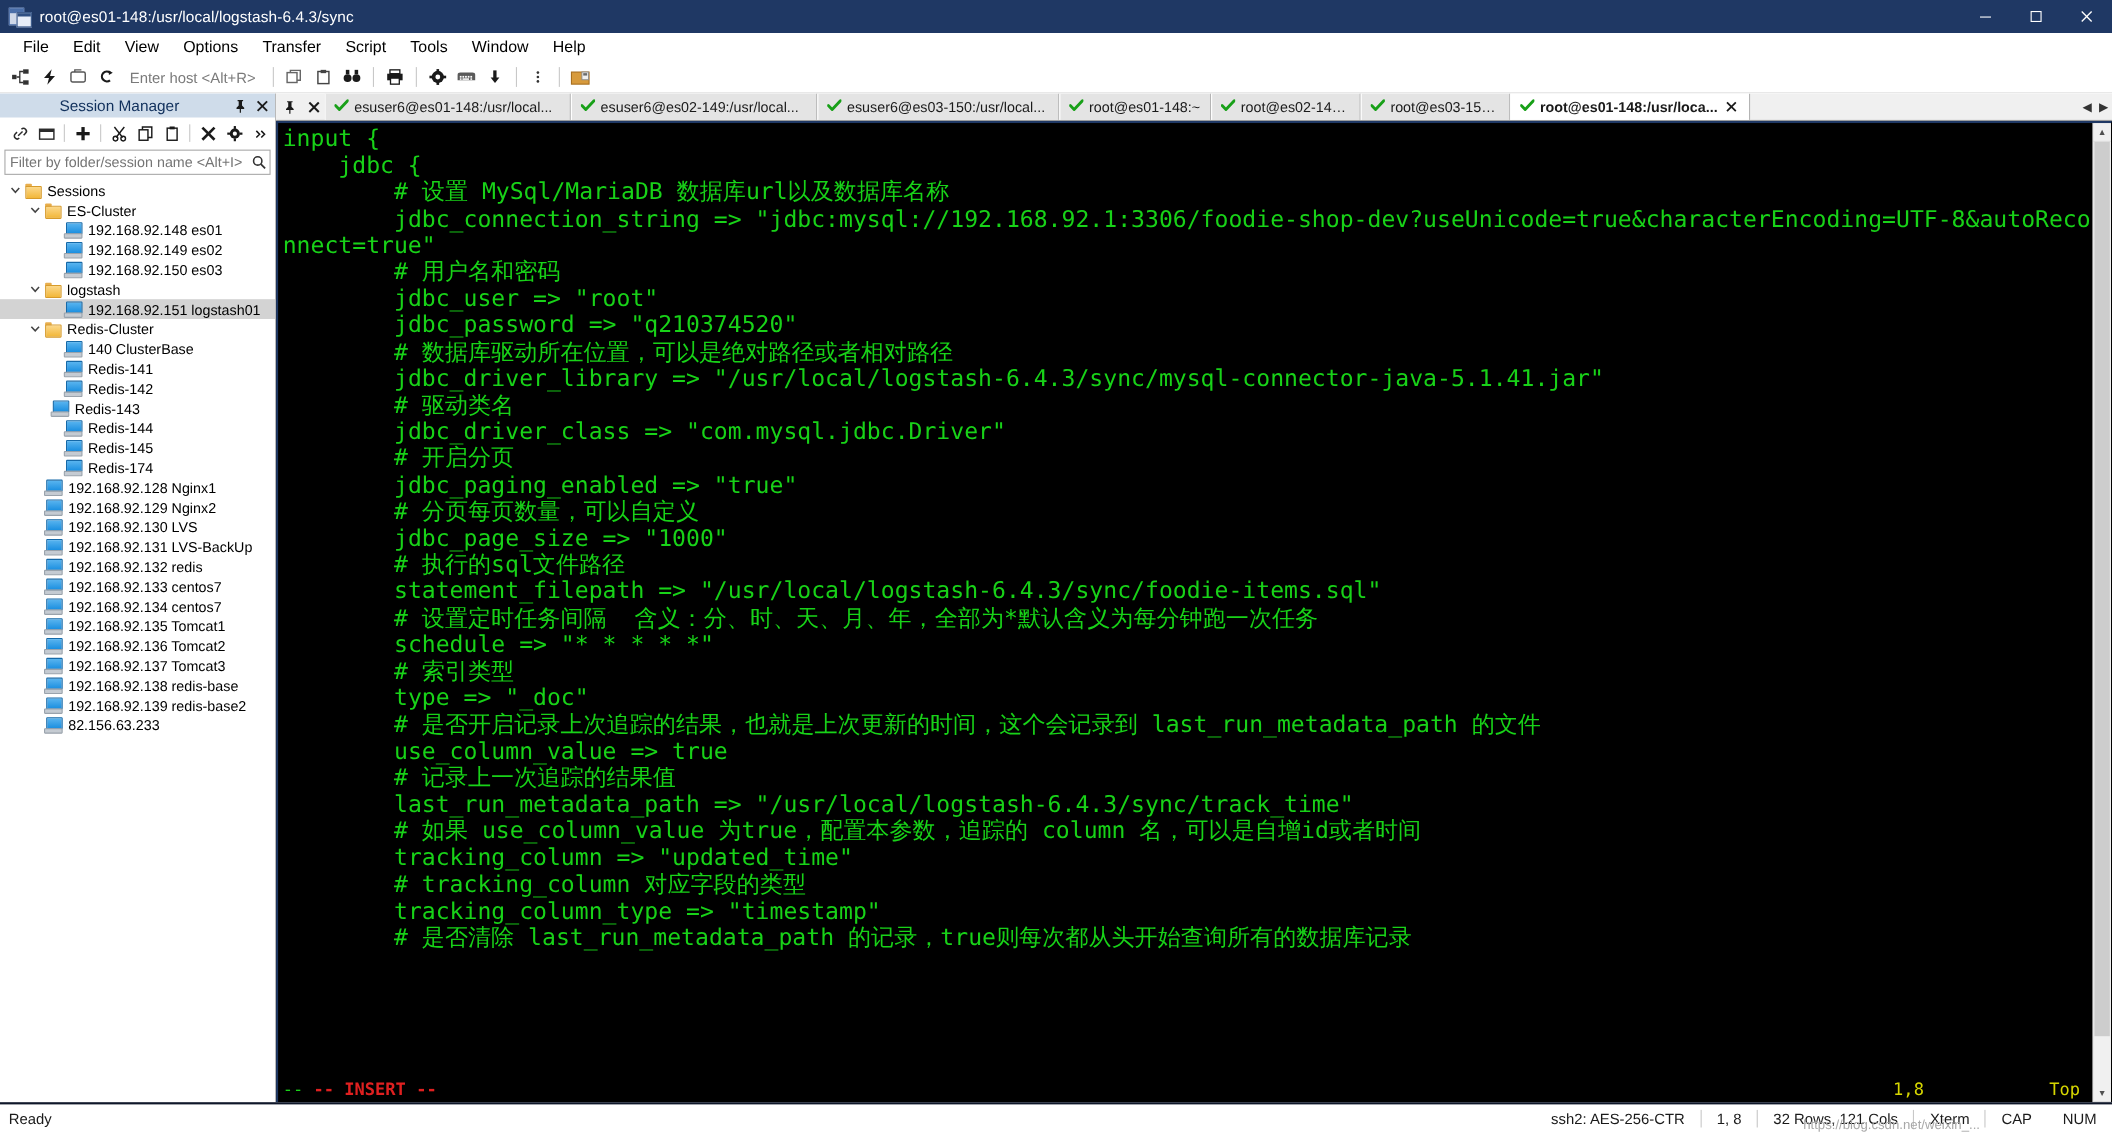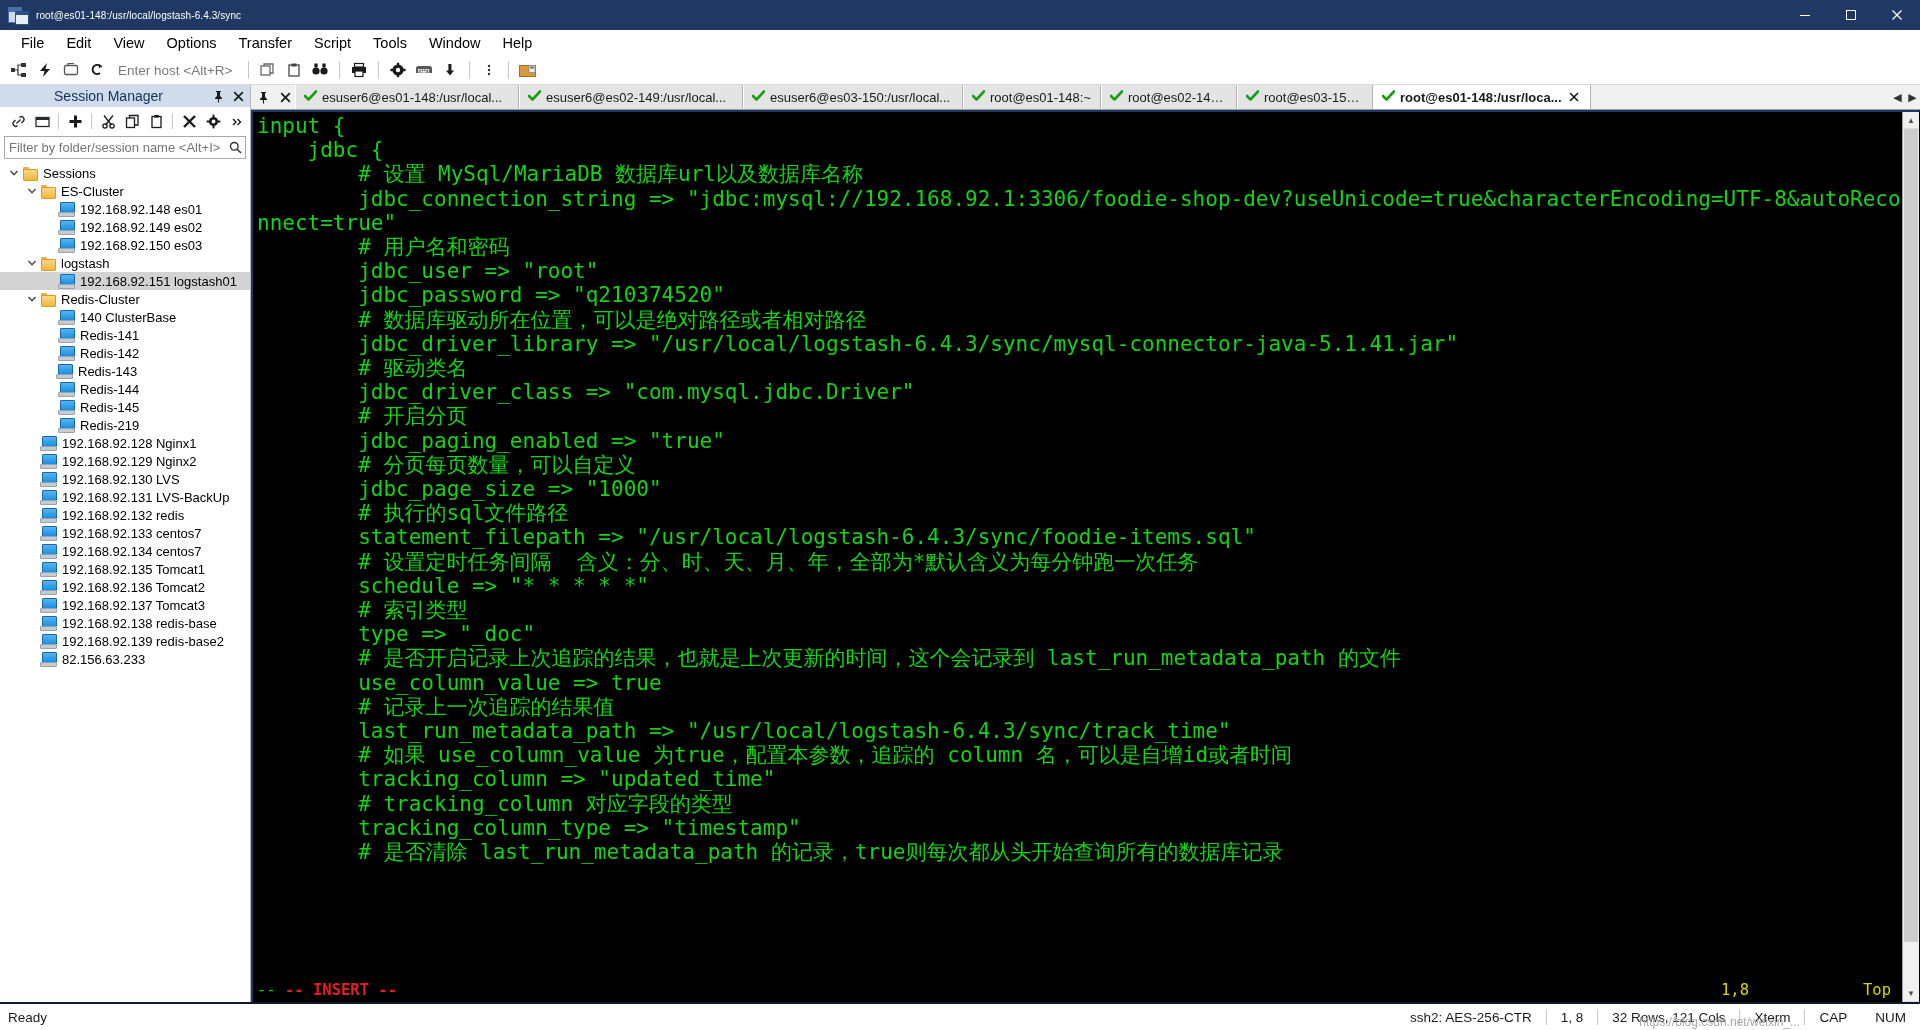--- a/index.html
+++ b/index.html
@@ -45,21 +45,21 @@
     content:""; position:absolute; left:0; top:0; right:0; height:4px; background:#4a6ea8;
   }
   .titlebar .app-icon .sq2 {
     position:absolute; left:7px; top:5px; width:12px; height:12px;
     background:#e8eef8; border:1px solid #2f4f82;
   }
   .titlebar .app-icon .sq2::before{
     content:""; position:absolute; left:0; top:0; right:0; height:3px; background:#2f4f82;
   }
   .titlebar .title-text {
-    font-size: 10px;
+    font-size: 14px;
     letter-spacing: 0.1px;
     white-space: nowrap;
   }
   .titlebar .spacer { flex: 1 1 auto; }
   .winbtns { display:flex; height:30px; }
   .winbtn {
     width: 46px; height: 30px;
     display:flex; align-items:center; justify-content:center;
     color:#ffffff;
   }
@@ -769,21 +769,21 @@
               <svg width="10" height="10" viewBox="0 0 10 10">
                 <path d="M1.5 3 L5 6.8 L8.5 3" fill="none" stroke="#444" stroke-width="1.4"></path>
               </svg>
             </span>
             <span class="pc-ico">
               <span class="screen"></span>
               <span class="base"></span>
             </span>
             <span class="tlabel">Redis-142</span>
           </div>
-          <div class="tnode" style="padding-left: 40px;">
+          <div class="tnode" style="padding-left: 30px;">
             <span class="chev empty">
               <svg width="10" height="10" viewBox="0 0 10 10">
                 <path d="M1.5 3 L5 6.8 L8.5 3" fill="none" stroke="#444" stroke-width="1.4"></path>
               </svg>
             </span>
             <span class="pc-ico">
               <span class="screen"></span>
               <span class="base"></span>
             </span>
             <span class="tlabel">Redis-143</span>
@@ -815,21 +815,21 @@
           <div class="tnode" style="padding-left: 42px;">
             <span class="chev empty">
               <svg width="10" height="10" viewBox="0 0 10 10">
                 <path d="M1.5 3 L5 6.8 L8.5 3" fill="none" stroke="#444" stroke-width="1.4"></path>
               </svg>
             </span>
             <span class="pc-ico">
               <span class="screen"></span>
               <span class="base"></span>
             </span>
-            <span class="tlabel">Redis-219</span>
+            <span class="tlabel">Redis-174</span>
           </div>
           <div class="tnode" style="padding-left: 24px;">
             <span class="chev empty">
               <svg width="10" height="10" viewBox="0 0 10 10">
                 <path d="M1.5 3 L5 6.8 L8.5 3" fill="none" stroke="#444" stroke-width="1.4"></path>
               </svg>
             </span>
             <span class="pc-ico">
               <span class="screen"></span>
               <span class="base"></span>

